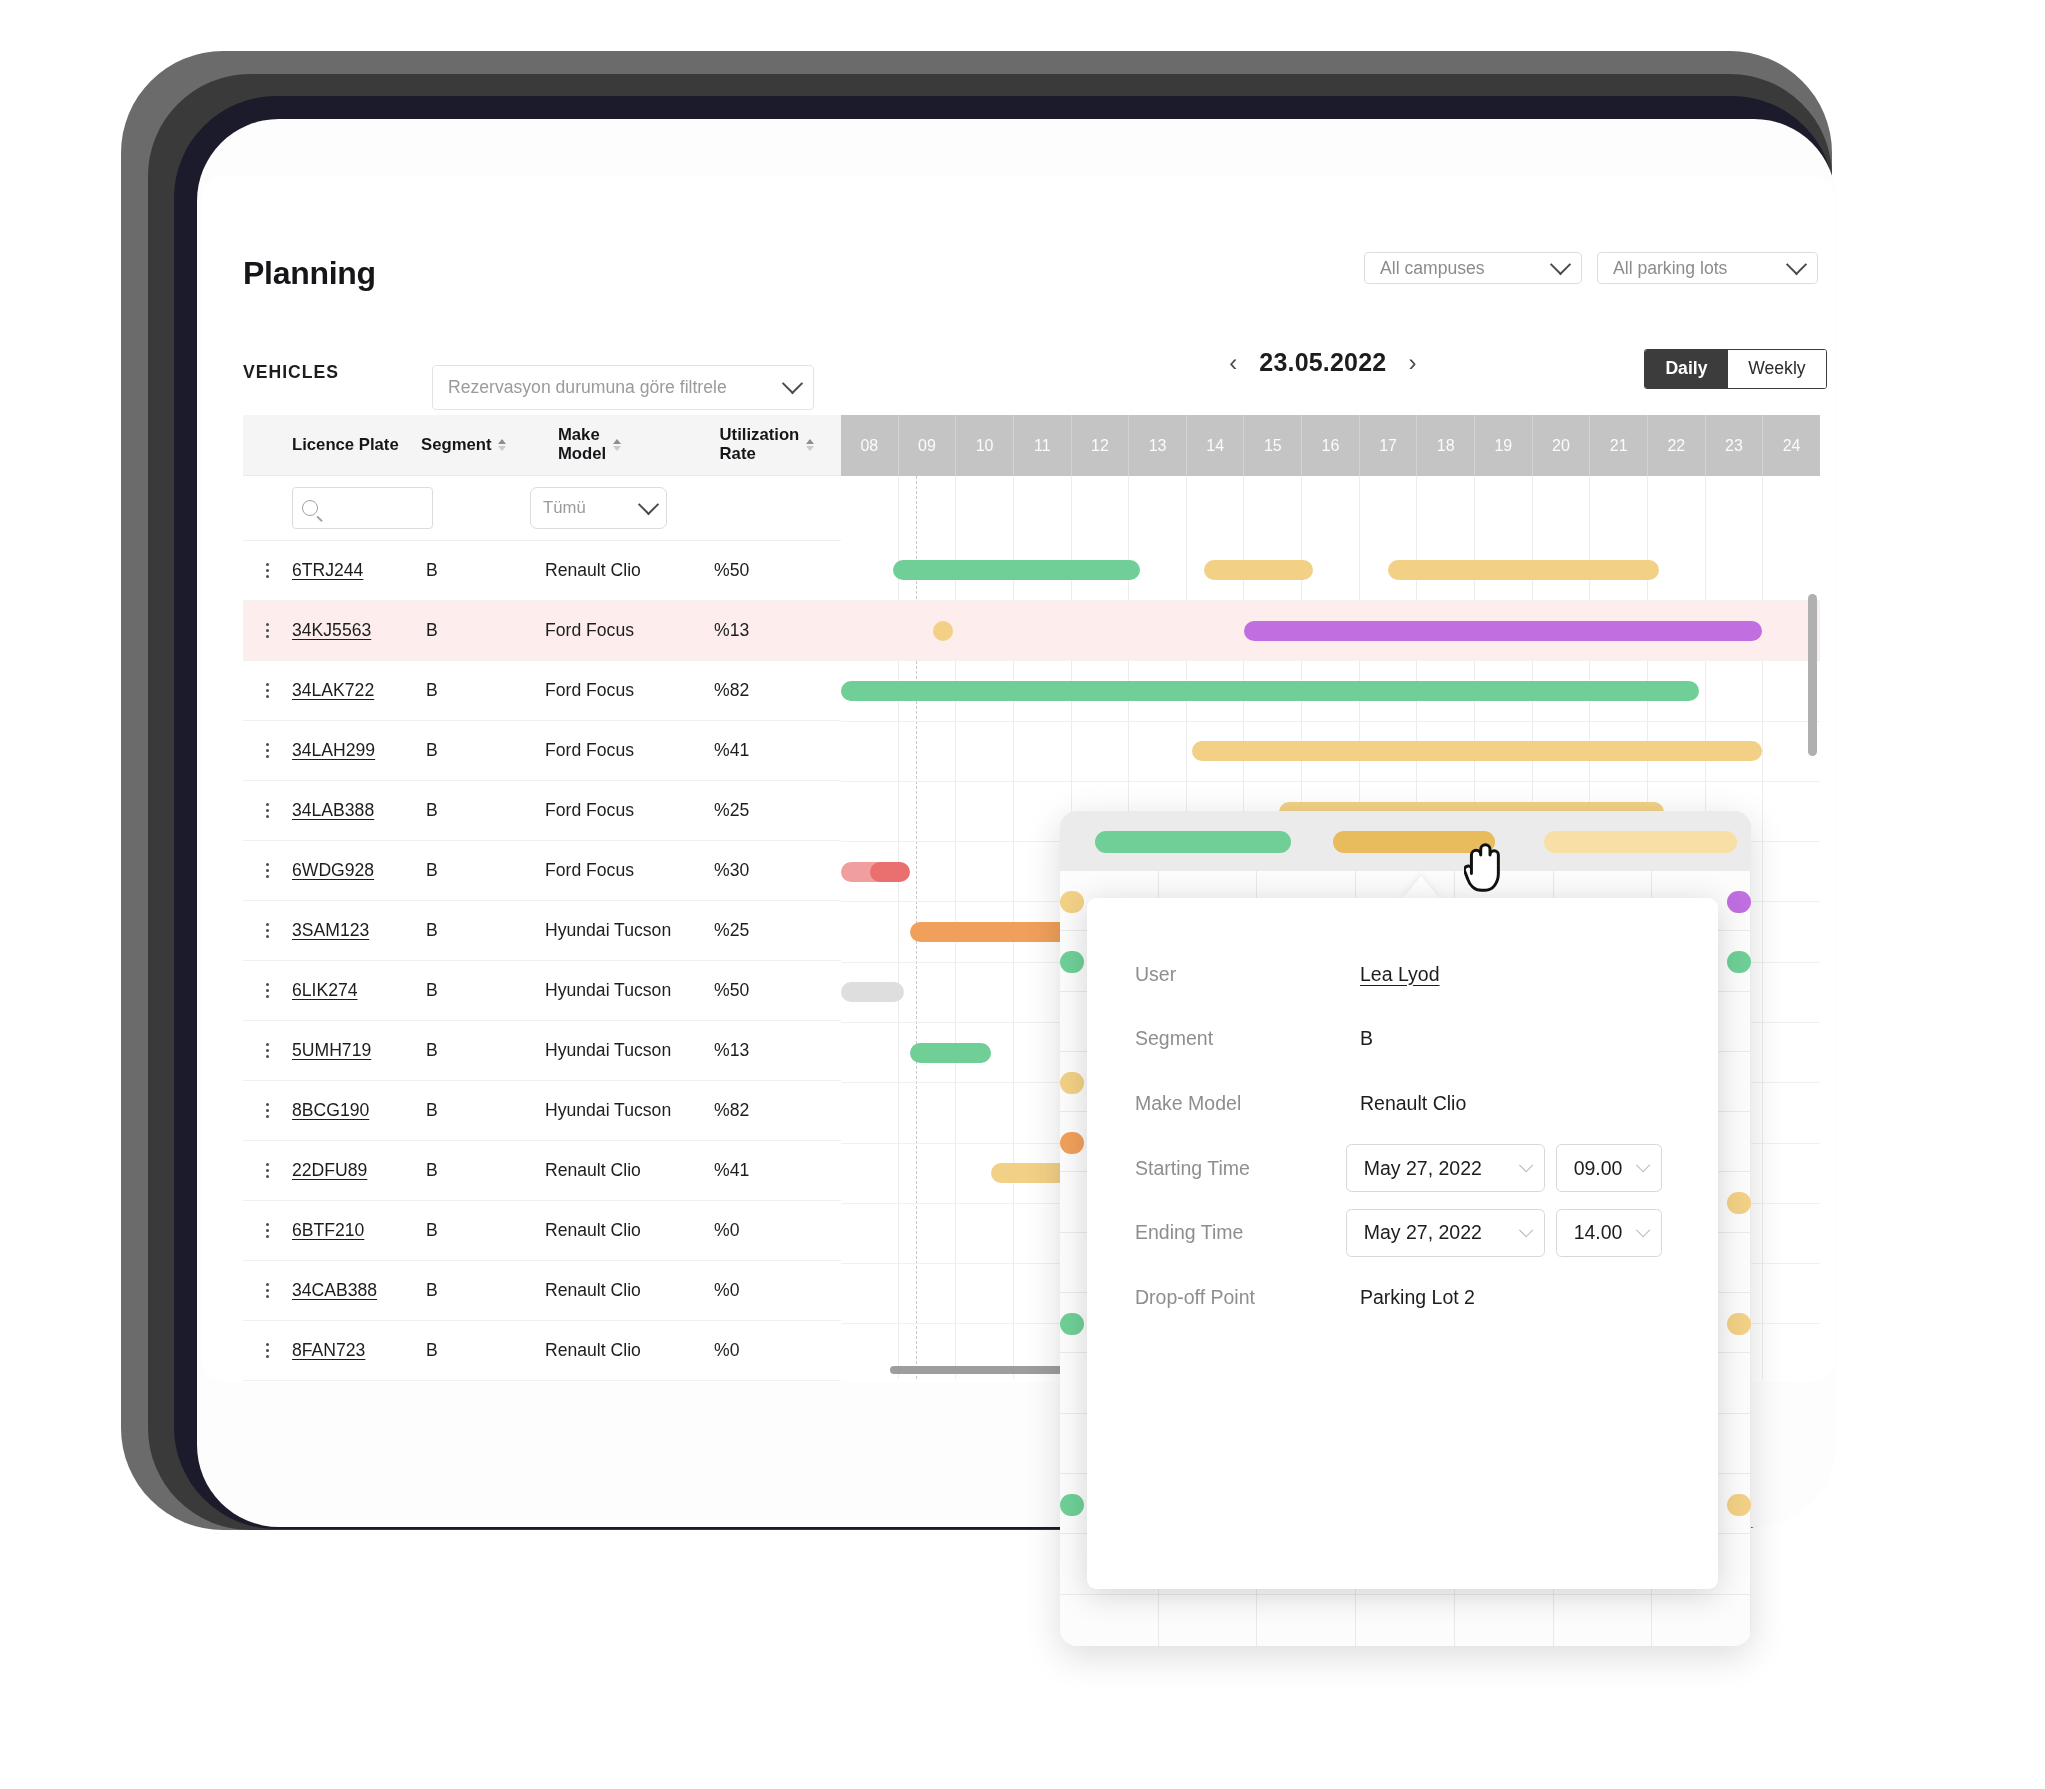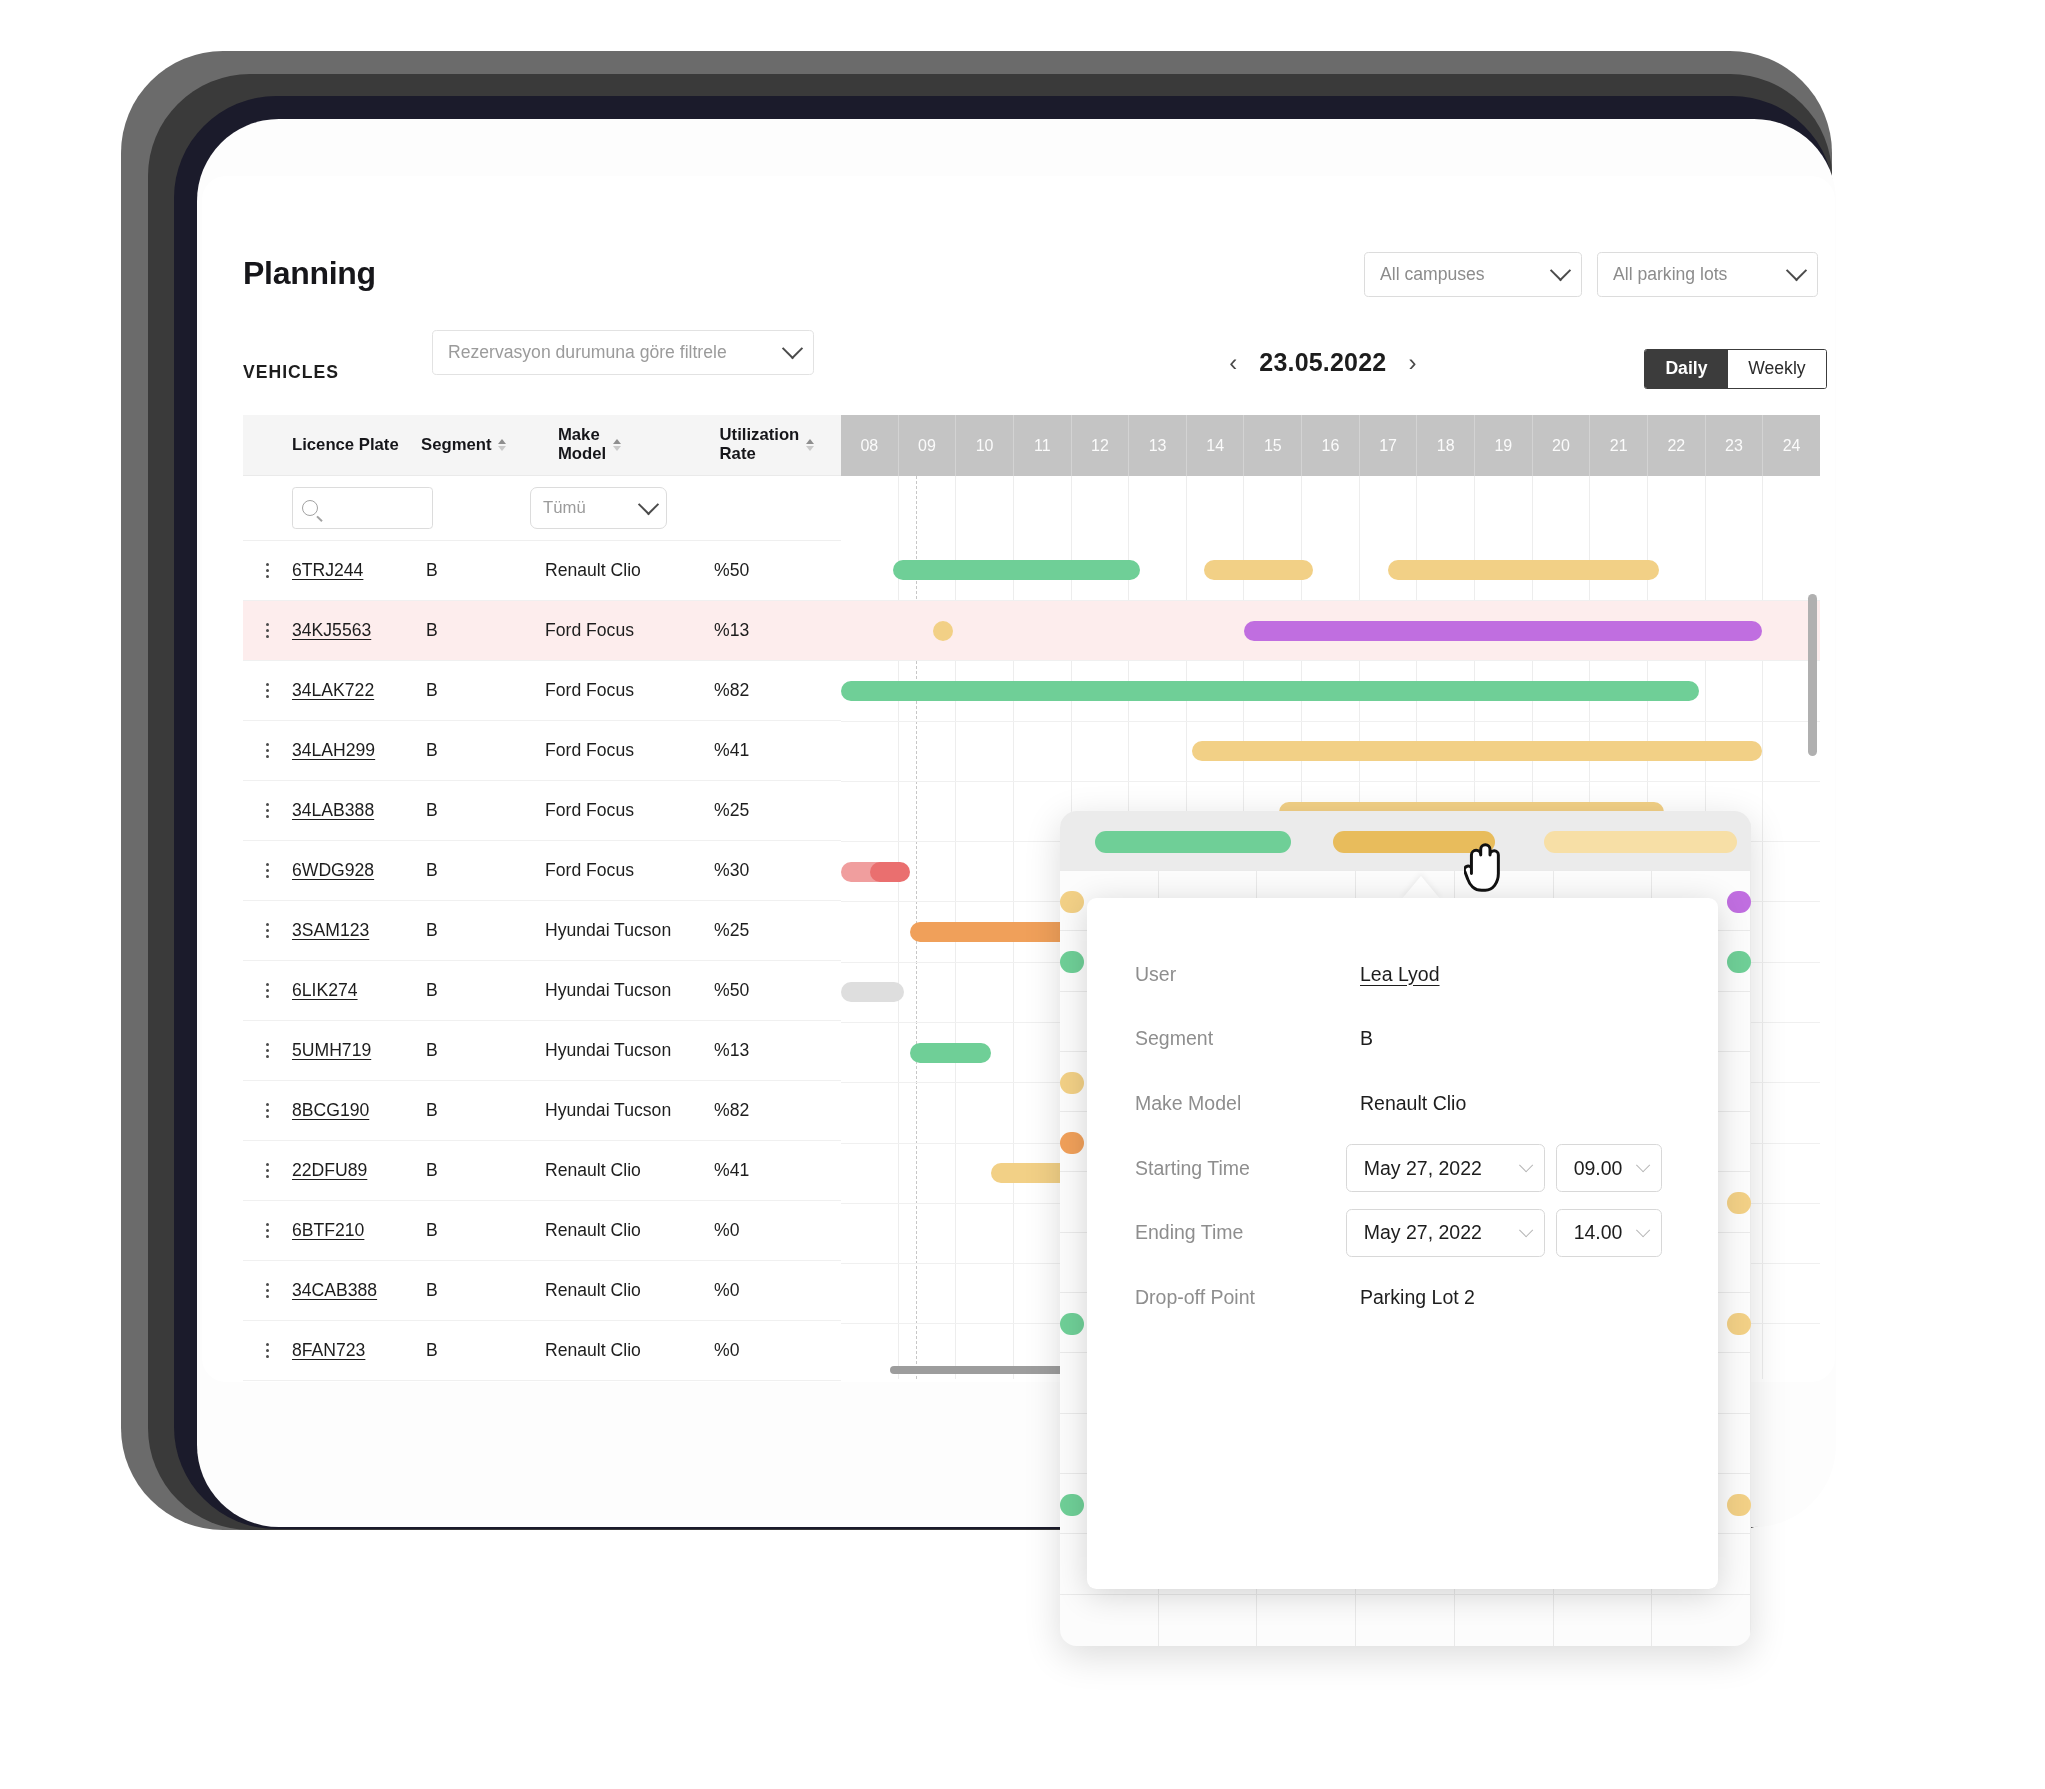--- a/index.html
+++ b/index.html
@@ -32,42 +32,42 @@
     overflow: hidden;
   }
 
   
   .page-title {
     position: absolute; left: 243px; top: 255px;
     font-size: 32px; font-weight: bold; color: #16161a; letter-spacing: -0.3px;
   }
 
   .top-select {
-    position: absolute; top: 252px; height: 45px;
+    position: absolute; top: 252px; height: 32px;
     border: 0.9px solid #dcdcdc; border-radius: 4.6px; background: #fff;
     display: flex; align-items: center; padding: 0 13px 0 15px;
     font-size: 17.6px; color: #8c8c8c;
   }
   .top-select .lbl { flex: 1; white-space: nowrap; }
   .sel-campus { left: 1364px; width: 218px; }
   .sel-lots   { left: 1597px; width: 221px; }
 
   .chev {
     width: 15px; height: 15px; flex: none;
     border-right: 2.2px solid #4b4b4b; border-bottom: 2.2px solid #4b4b4b;
     transform: rotate(45deg) translate(-2.8px,-2.8px);
   }
 
   
   .vehicles-label {
     position: absolute; left: 243px; top: 362px;
     font-size: 17.6px; font-weight: bold; letter-spacing: 1px; color: #1d1d1d;
   }
   .res-filter {
-    position: absolute; left: 432px; top: 330px; width: 382px; height: 45px;
+    position: absolute; left: 432px; top: 365px; width: 382px; height: 45px;
     border: 0.9px solid #e2e2e2; border-radius: 4.6px; background: #fff;
     display: flex; align-items: center; padding: 0 13px 0 15px;
     font-size: 17.6px; color: #9b9b9b;
   }
   .res-filter .lbl { flex: 1; }
 
   
   .date-nav {
     position: absolute; left: 1224px; top: 348px;
     display: flex; align-items: center; gap: 16.7px;

